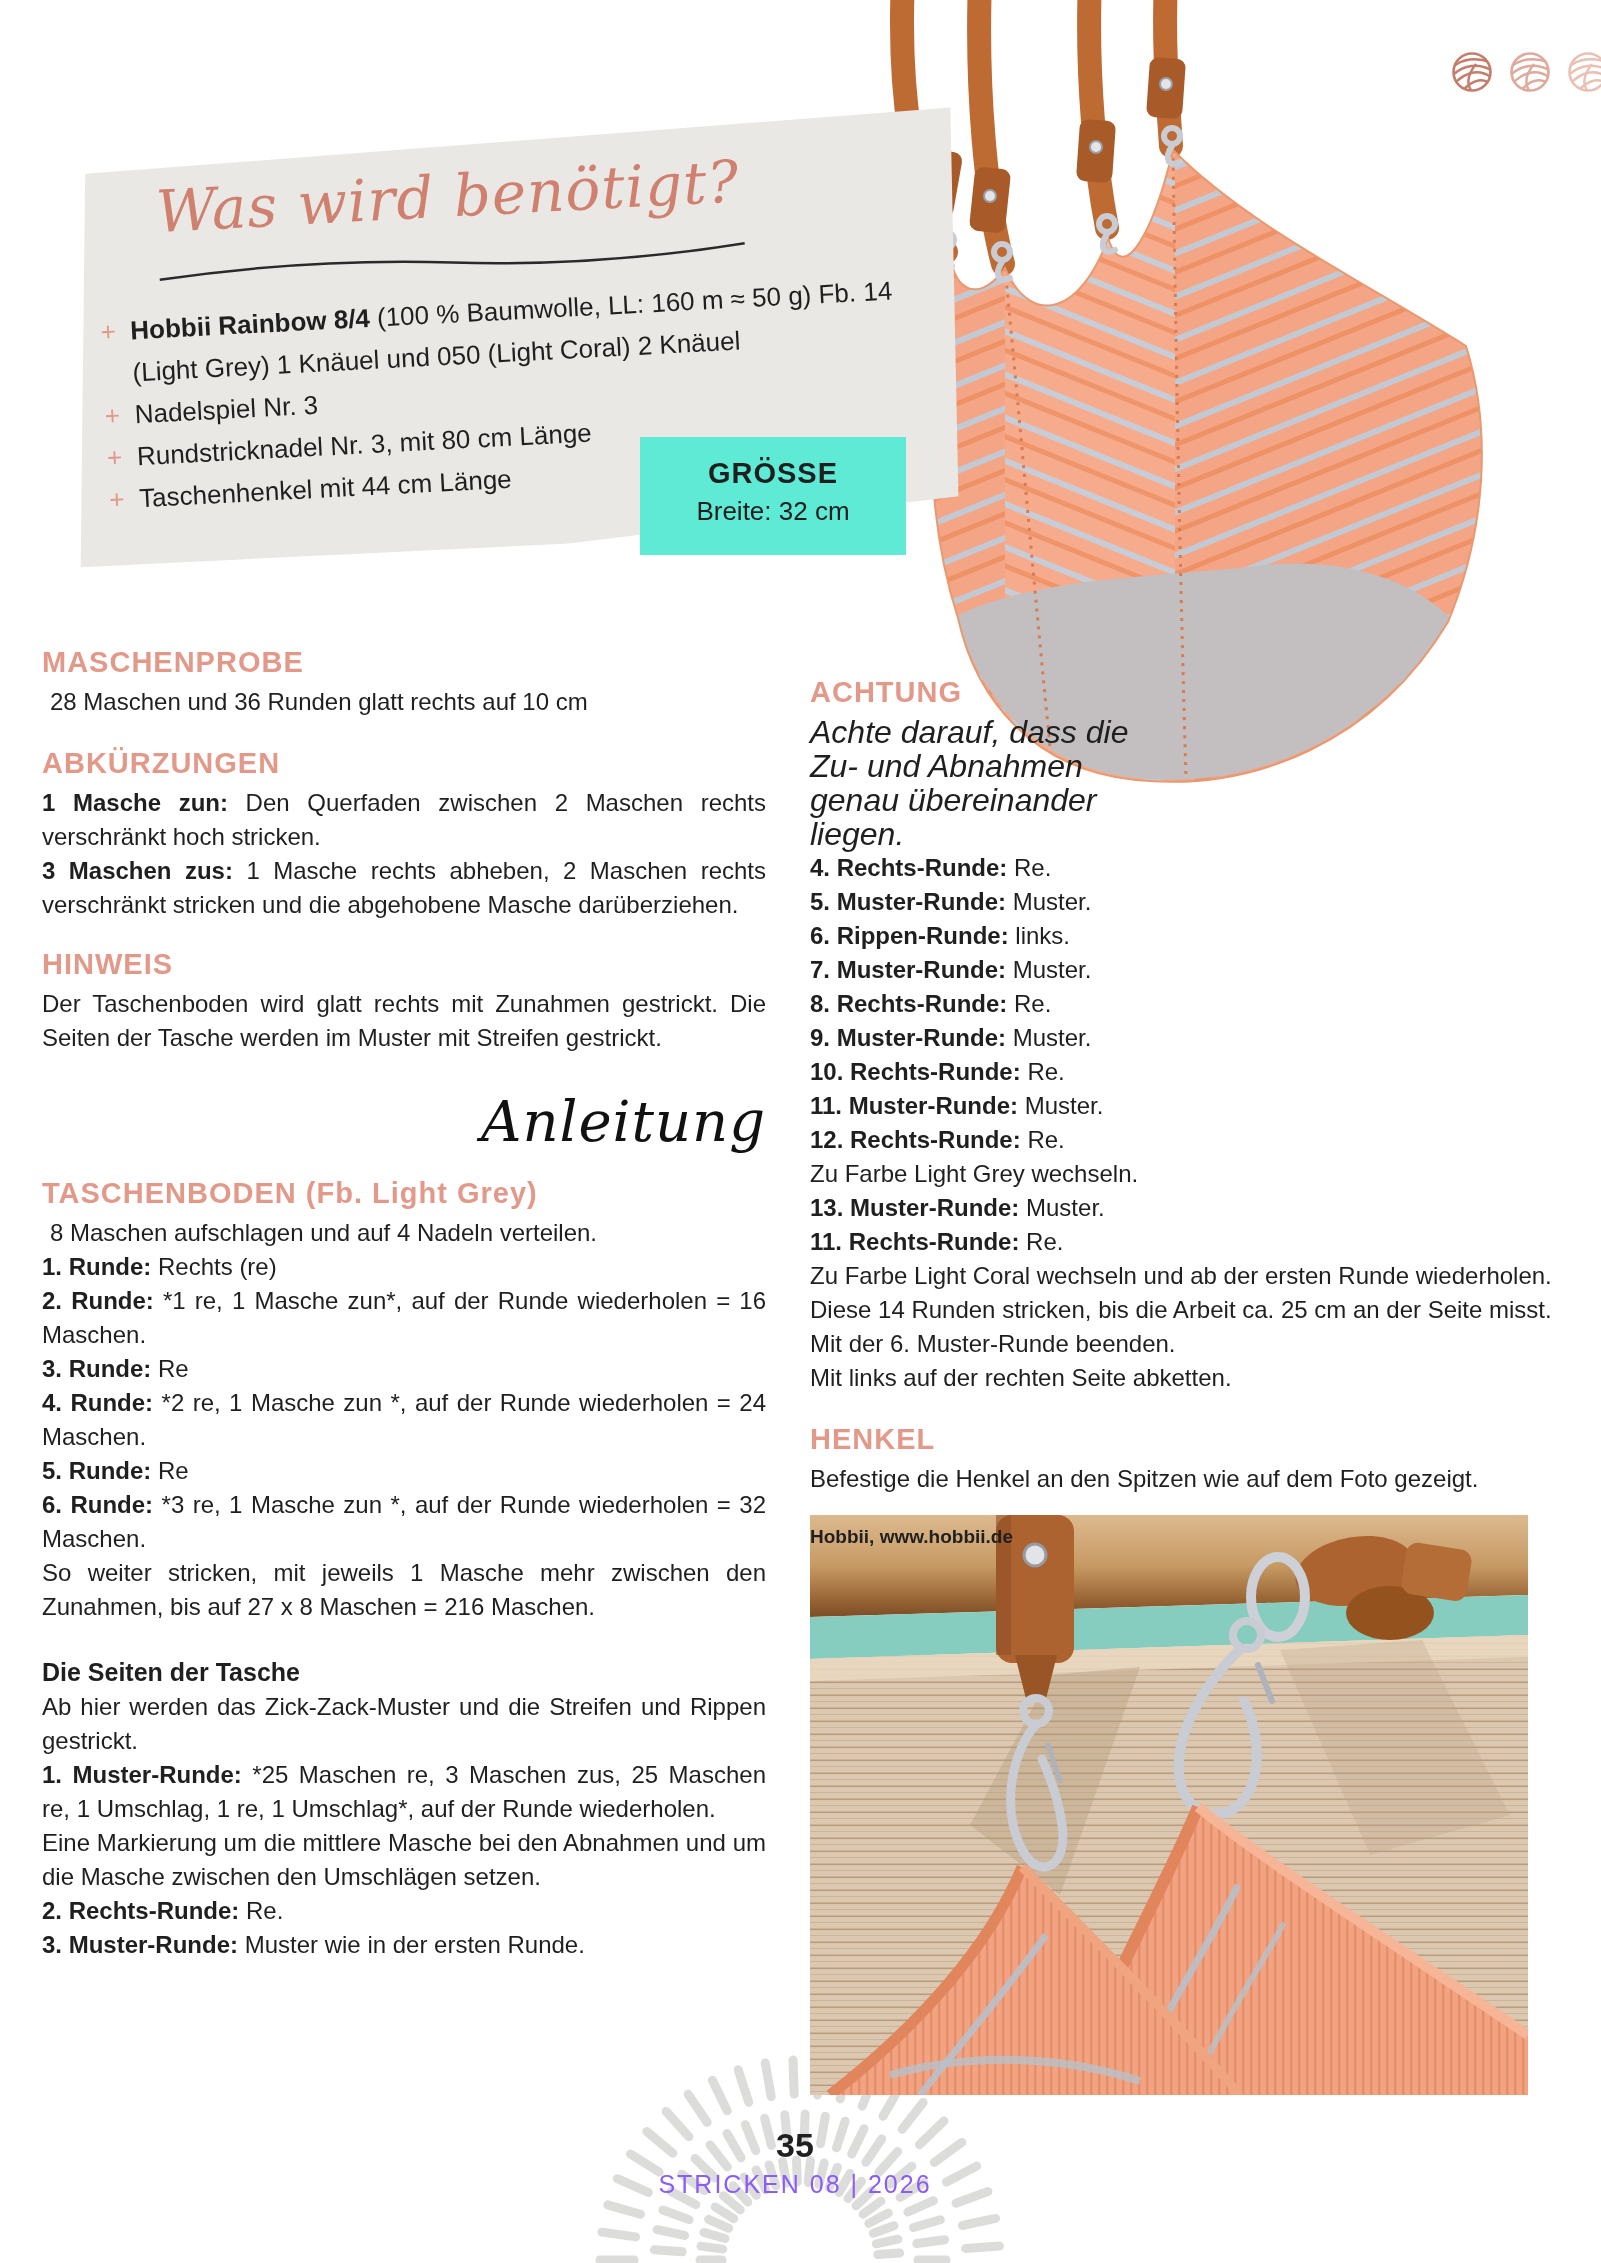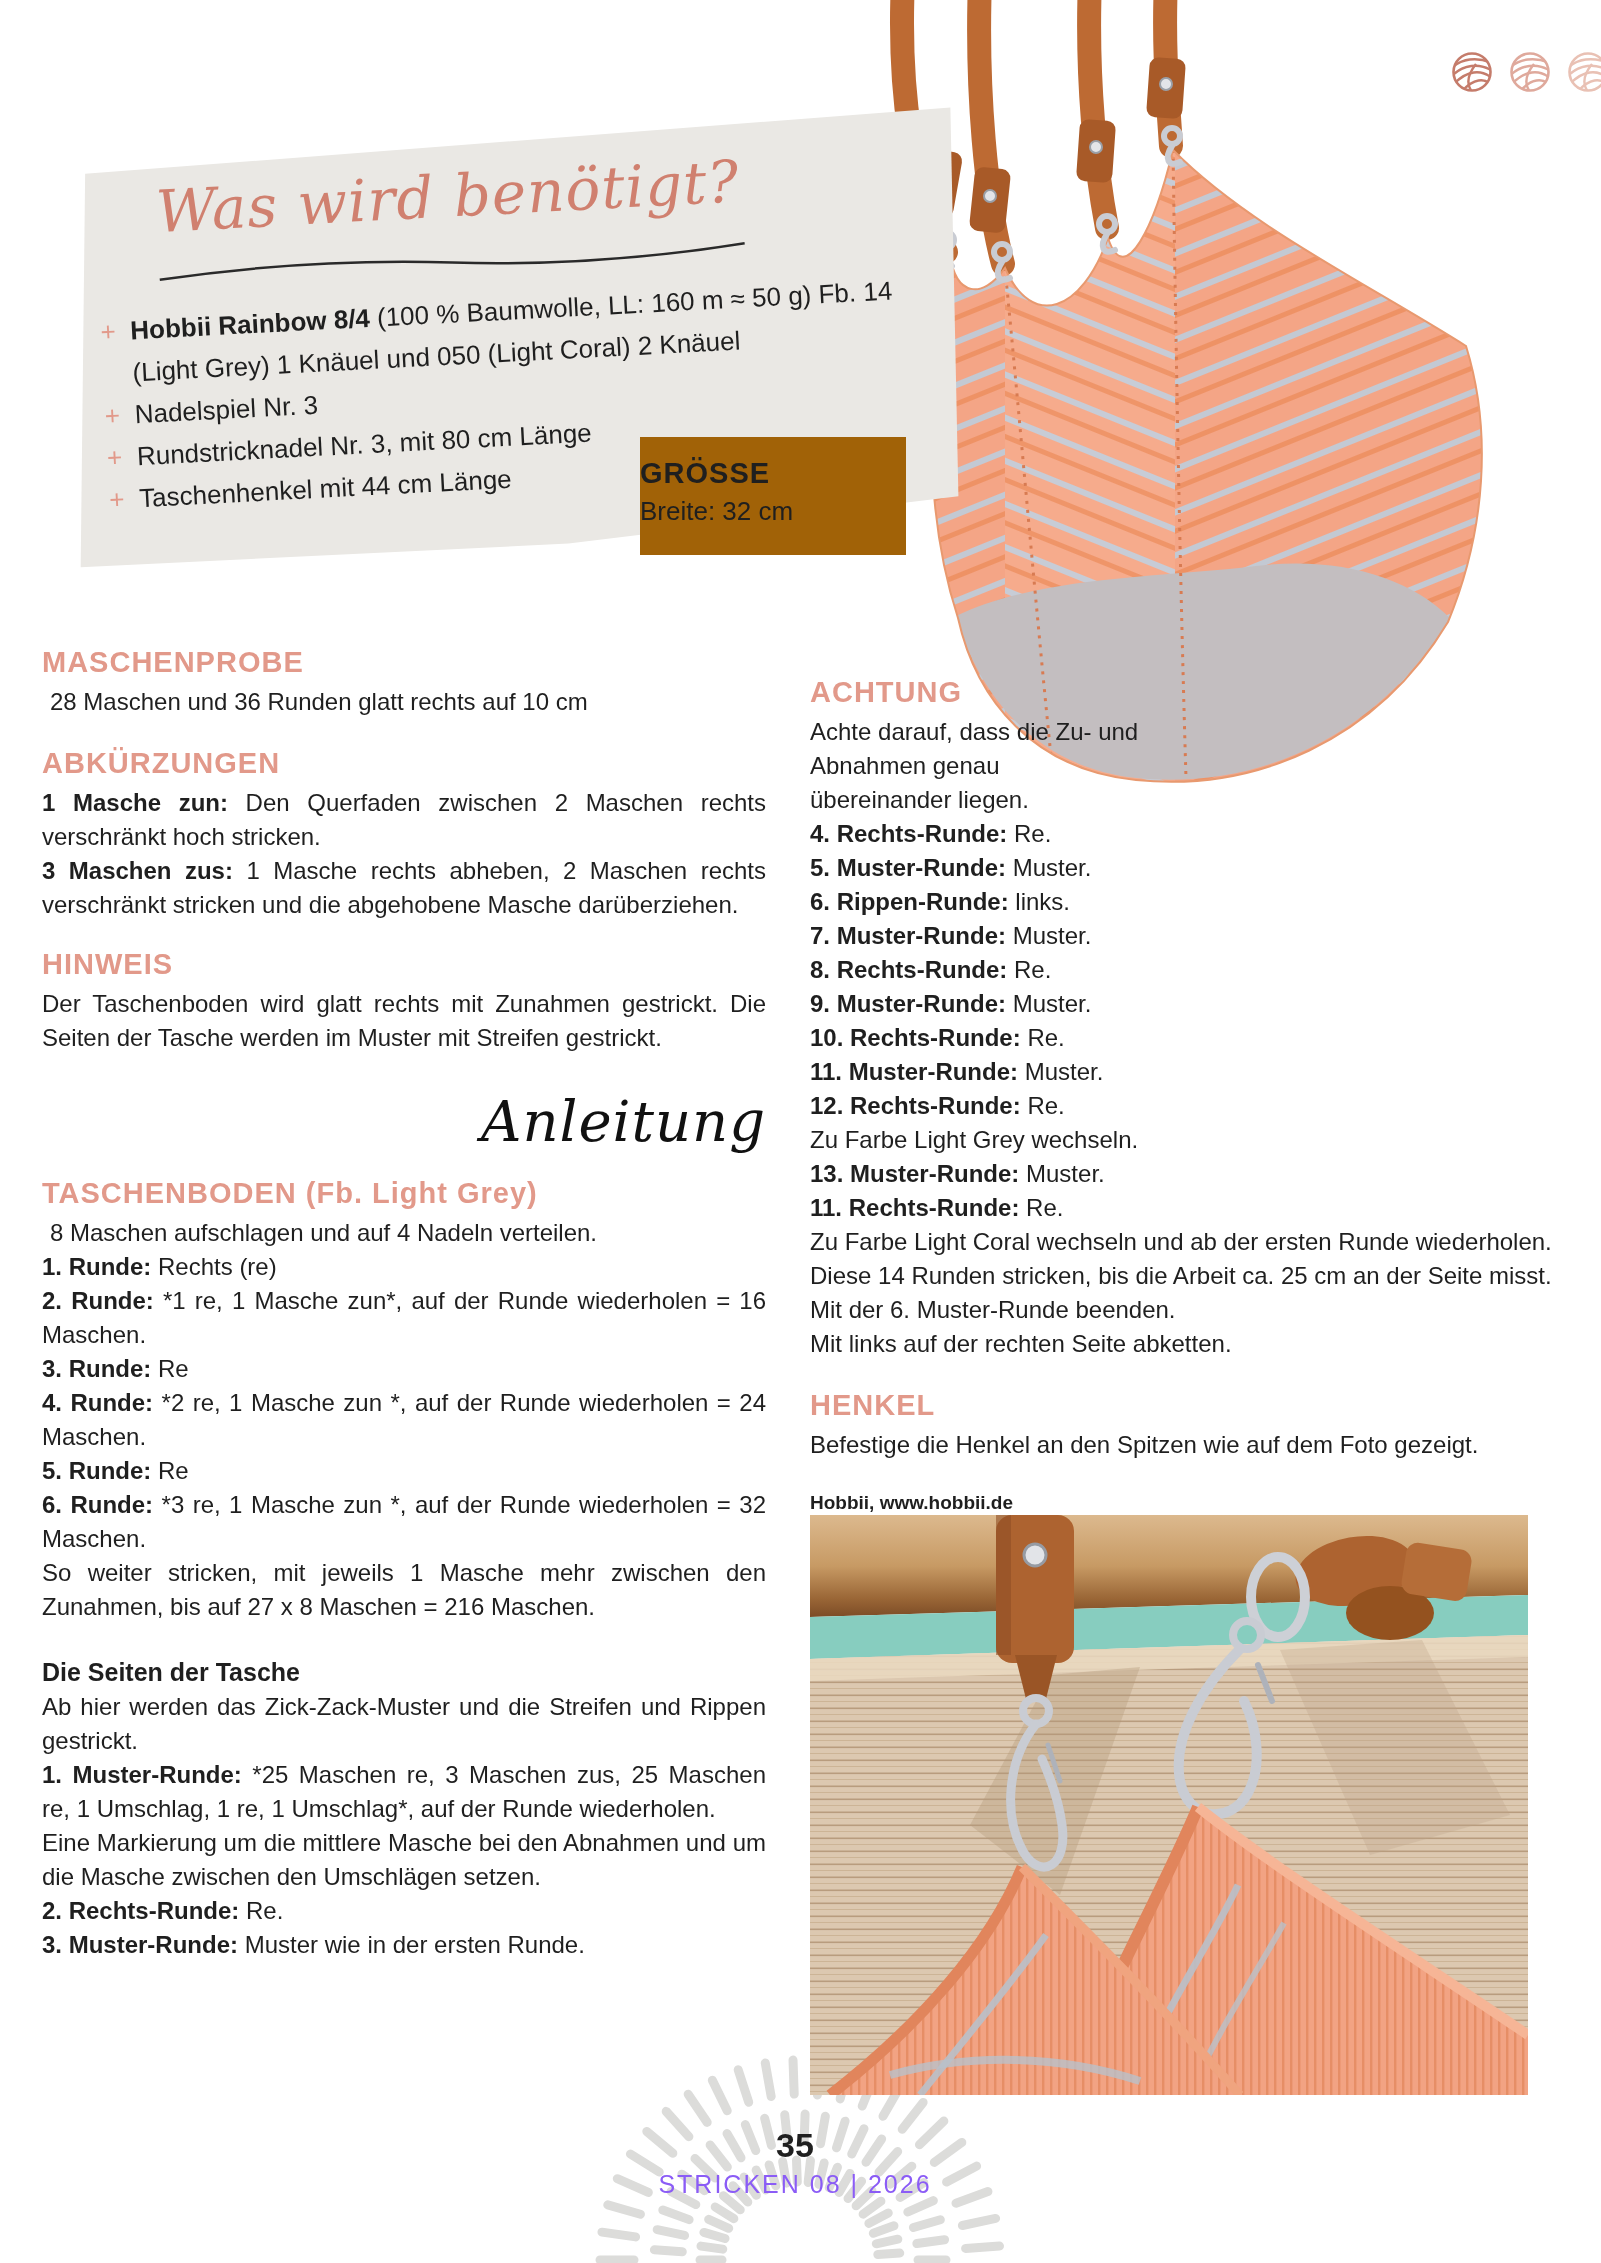--- a/index.html
+++ b/index.html
@@ -20,39 +20,39 @@
         transform-origin:120px 300px;}
   .note-heading{position:absolute;left:88px;top:78px;font-family:"DejaVu Serif",serif;
         font-style:italic;font-size:58px;color:#d0806f;letter-spacing:1px;}
   .note-underline{position:absolute;left:86px;top:168px;}
   .mat-list{position:absolute;left:26px;top:208px;width:830px;}
   .mat-item{display:flex;font-size:26px;line-height:42px;}
   .mat-item .plus{width:30px;color:#e2998a;font-size:26px;flex:0 0 30px;}
   .mat-item b{font-weight:700;}
 
   
-  .sizebox{position:absolute;left:640px;top:437px;width:266px;height:118px;background:#a16207;
-        z-index:4;}
+  .sizebox{position:absolute;left:640px;top:437px;width:266px;height:118px;background:#5eead4;
+        z-index:4;text-align:center;}
   .sizebox .t{margin-top:20px;font-size:29px;font-weight:700;letter-spacing:1px;}
   .sizebox .v{margin-top:6px;font-size:26px;}
 
   
   .col-left{position:absolute;left:42px;top:646px;width:724px;z-index:2;}
   .col-right{position:absolute;left:810px;top:676px;width:752px;z-index:2;}
   .shead{font-size:29px;font-weight:700;color:#e2998a;letter-spacing:1px;margin:0 0 6px 0;}
   .body-line{font-size:24px;line-height:34px;margin-left:8px;}
   .para{font-size:24px;line-height:34px;text-align:justify;}
   .entry{font-size:24px;line-height:34px;text-align:justify;}
   .entry b{font-weight:700;}
   .gap28{height:28px;}  .gap26{height:26px;}  .gap34{height:34px;}
   .gap10{height:10px;}  .gap30{height:30px;}  .gap24{height:24px;}
   .script-head{font-family:"DejaVu Serif",serif;font-style:italic;font-size:56px;color:#111;
         height:78px;letter-spacing:1px;text-align:right;}
   .subhead-black{font-size:25px;font-weight:700;line-height:36px;}
-  .achtung-intro{width:330px;font-size:24px;line-height:34px;}
+  .achtung-intro{width:330px;font-size:32px;line-height:34px;font-style:italic;}
   .brand{font-size:19px;font-weight:700;line-height:34px;}
 
   
   .photo-bottom{position:absolute;left:810px;top:1515px;width:718px;height:580px;z-index:1;}
 
   
   .sunburst{position:absolute;left:560px;top:2052px;width:480px;height:211px;z-index:0;}
   .sunburst line{stroke:#dcdcda;stroke-width:9;stroke-linecap:round;}
   .pagenum{position:absolute;left:595px;top:2126px;width:400px;text-align:center;
         font-size:34px;font-weight:700;z-index:2;}

